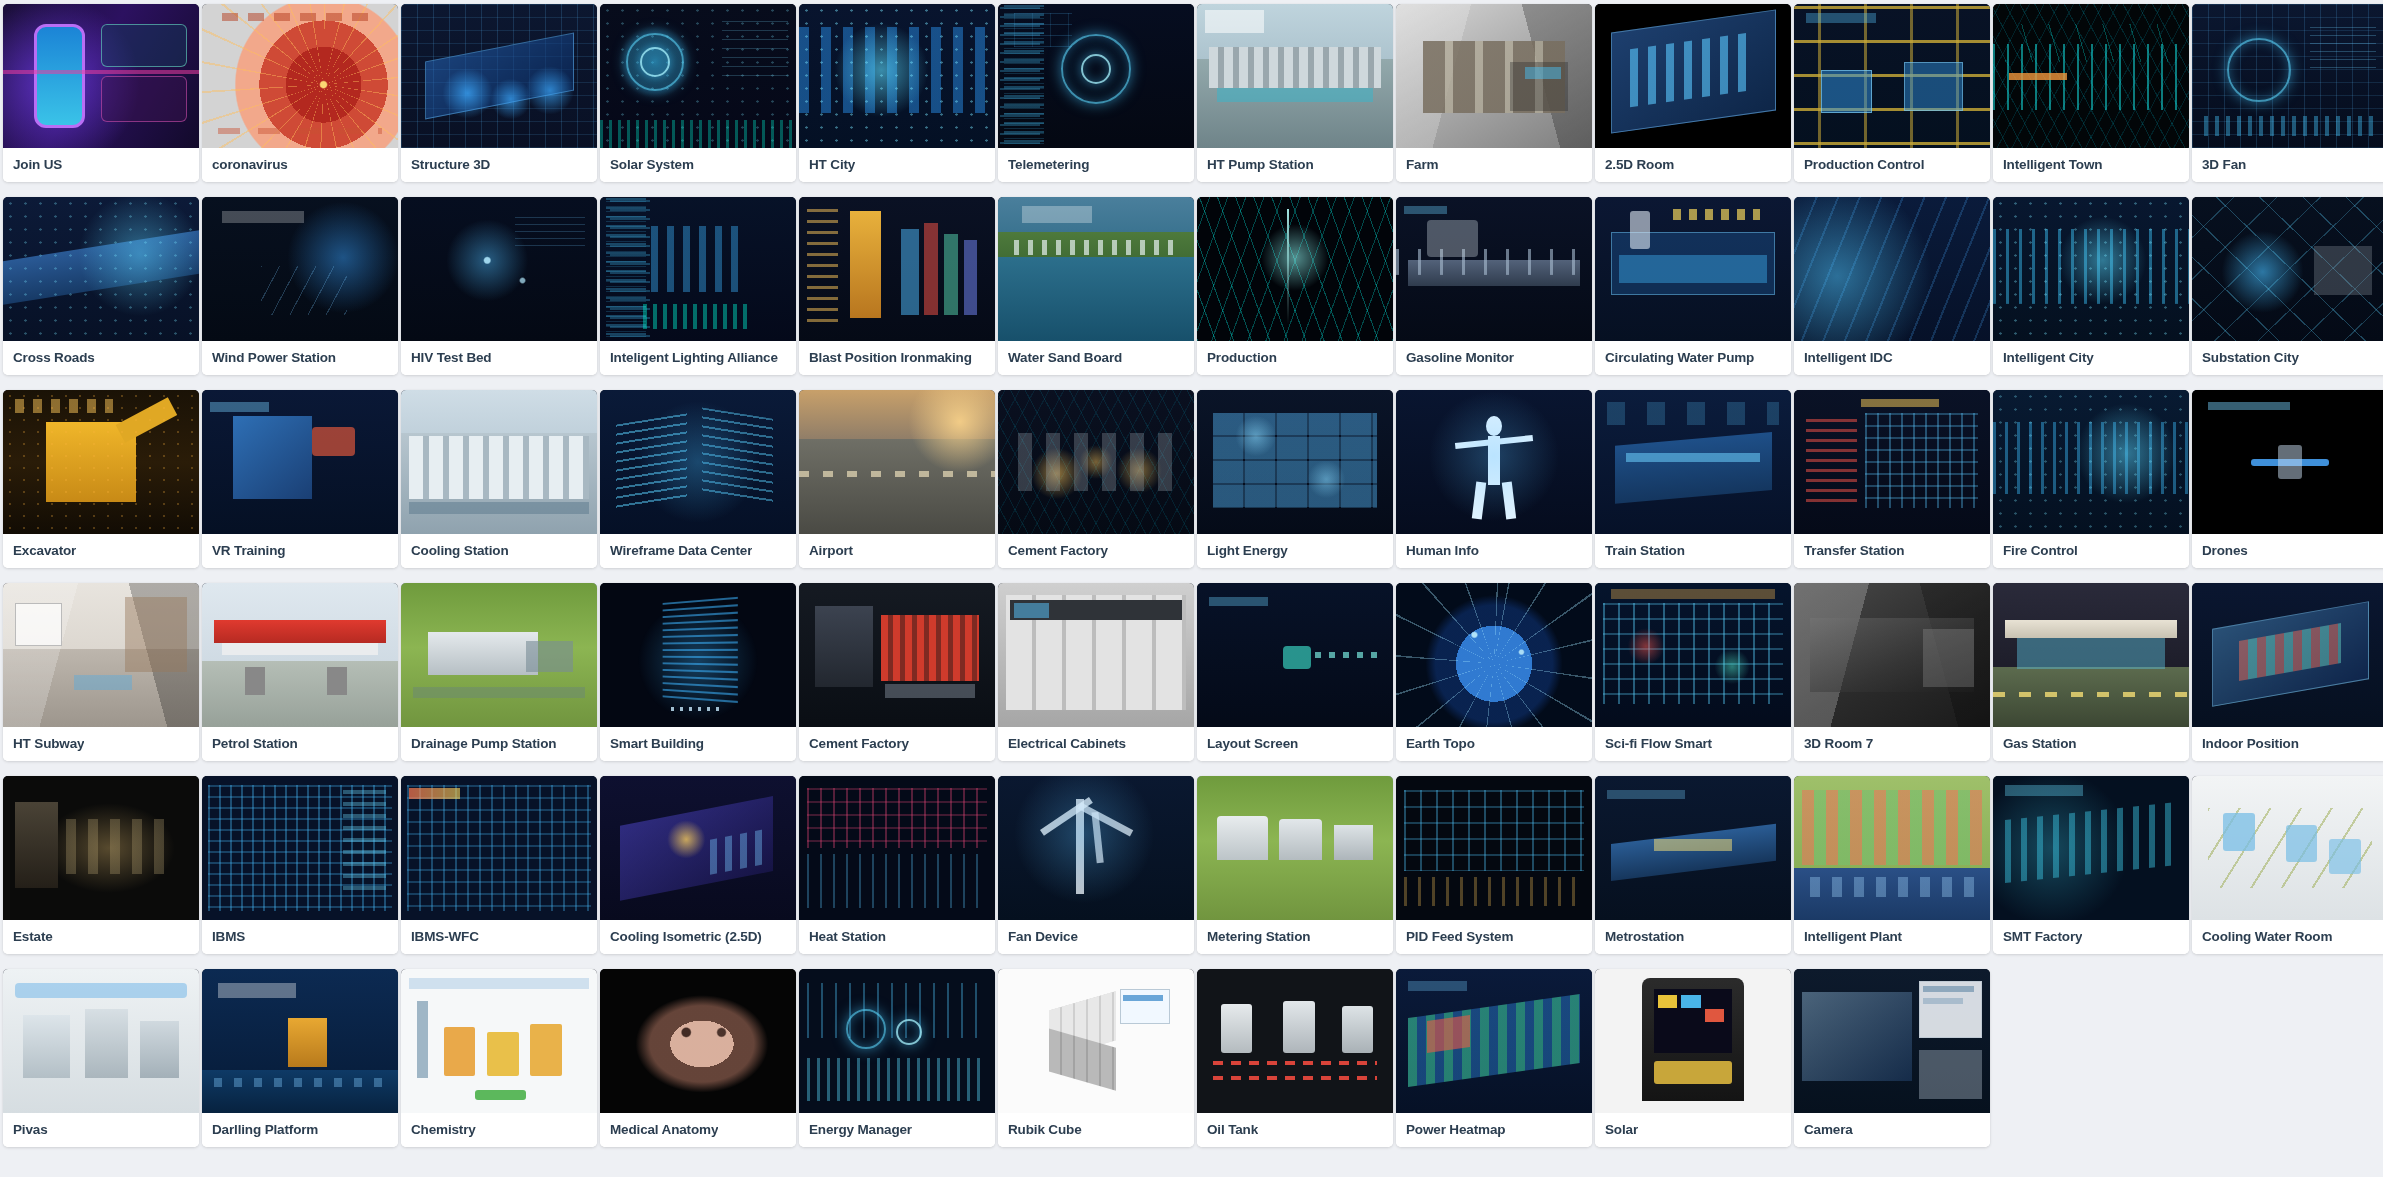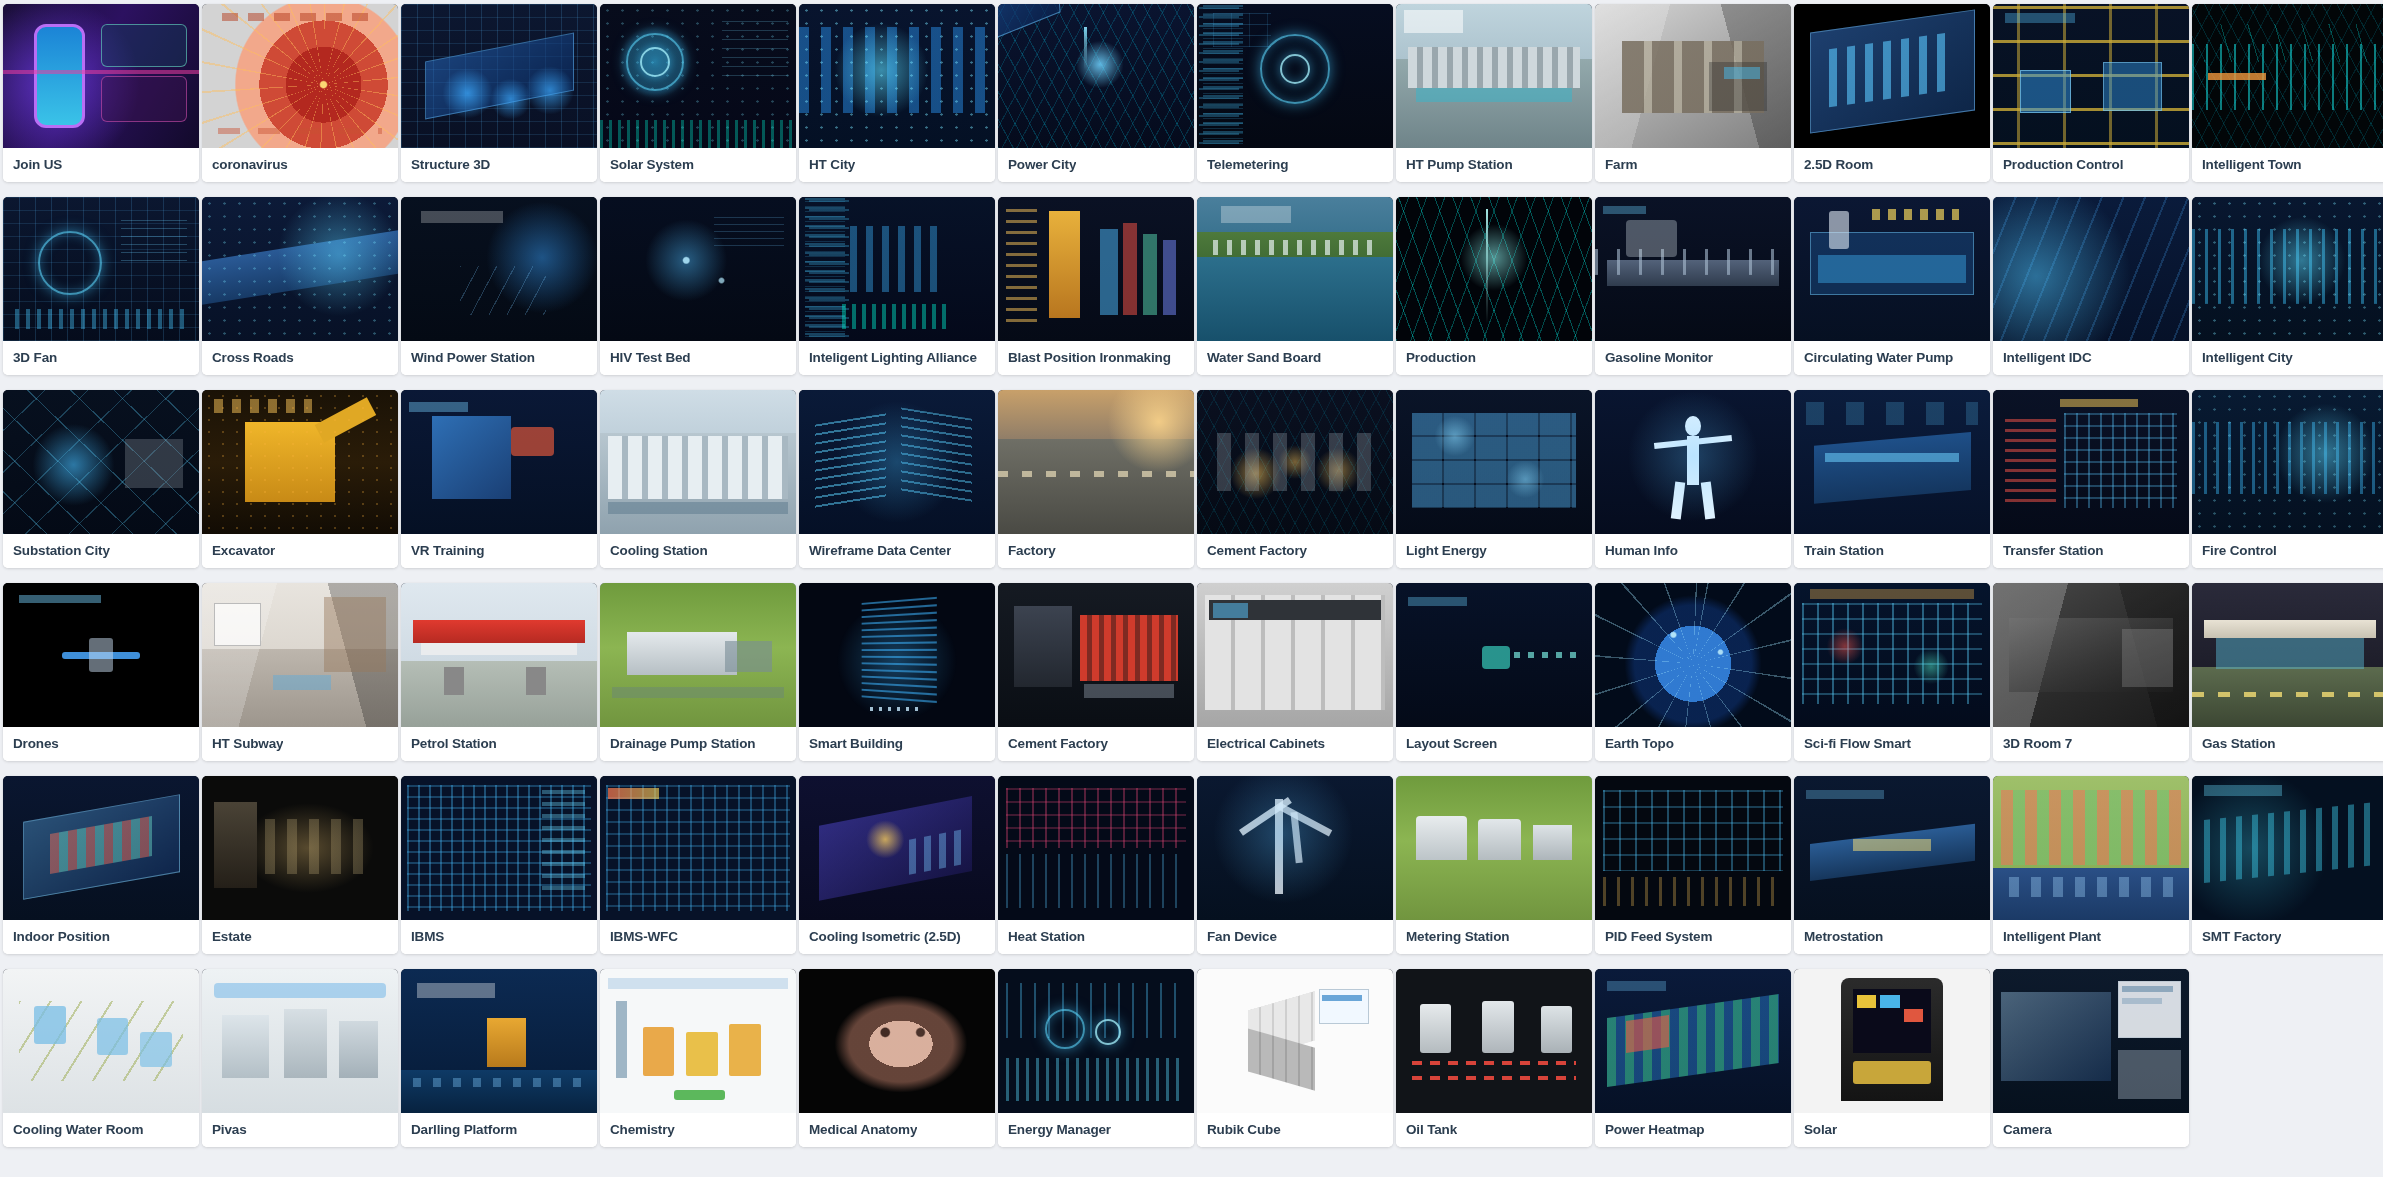--- a/index.html
+++ b/index.html
@@ -235,32 +235,20 @@
         <div class="layer" style="background:repeating-linear-gradient(90deg,rgba(40,140,230,.5) 0 10px,transparent 10px 22px);background-position:0 40%;background-size:100% 60%;background-repeat:no-repeat"></div>
         <div class="layer glow-c" style="background:radial-gradient(circle at 42% 46%,rgba(90,220,255,.6) 0,rgba(0,0,0,0) 34%)"></div>
         <div class="layer dots-cyan"></div>
       </div>
       <div class="label-wrap">
         <div class="label">HT City</div>
       </div>
     </div>
     <div class="card">
       <div class="thumb">
-        <div class="layer" style="background:linear-gradient(#0a1430,#050b1c)"></div>
-        <div class="layer mesh"></div>
-        <div class="layer iso-plate"></div>
-        <div class="layer" style="background:radial-gradient(circle at 52% 42%,rgba(110,210,255,.85) 0,rgba(0,0,0,0) 18%)"></div>
-        <div class="layer" style="left:44%;top:16%;width:3px;height:30%;background:linear-gradient(rgba(140,230,255,.9),rgba(140,230,255,0))"></div>
-      </div>
-      <div class="label-wrap">
-        <div class="label">Power City</div>
-      </div>
-    </div>
-    <div class="card">
-      <div class="thumb">
         <div class="layer" style="background:linear-gradient(#060d20,#040812)"></div>
         <div class="layer panels-l"></div>
         <div class="layer panels-r"></div>
         <div class="layer hud-ring" style="left:50%;top:45%;width:70px;height:70px;margin:-35px 0 0 -35px"></div>
         <div class="layer hud-ring small" style="left:50%;top:45%"></div>
         <div class="layer chart-rows" style="left:8%;top:6%;width:30%;height:24%"></div>
       </div>
       <div class="label-wrap">
         <div class="label">Telemetering</div>
       </div>
@@ -519,21 +507,21 @@
       </div>
     </div>
     <div class="card">
       <div class="thumb">
         <div class="layer" style="background:linear-gradient(#c8a06a,#8a7a68 38%,#5e5a52)"></div>
         <div class="layer" style="top:34%;background:linear-gradient(#6f6f66,#4a4a44)"></div>
         <div class="layer" style="background:radial-gradient(circle at 82% 22%,rgba(255,215,140,.85) 0,rgba(0,0,0,0) 26%)"></div>
         <div class="layer" style="left:0;top:56%;width:100%;height:6px;background:repeating-linear-gradient(90deg,rgba(255,240,200,.6) 0 10px,transparent 10px 24px)"></div>
       </div>
       <div class="label-wrap">
-        <div class="label">Factory</div>
+        <div class="label">Airport</div>
       </div>
     </div>
     <div class="card">
       <div class="thumb">
         <div class="layer" style="background:linear-gradient(#0a1020,#050a14)"></div>
         <div class="layer mesh" style="opacity:.55"></div>
         <div class="layer" style="background:radial-gradient(circle at 30% 58%,rgba(255,200,90,.55) 0,rgba(0,0,0,0) 16%),radial-gradient(circle at 50% 50%,rgba(255,200,90,.45) 0,rgba(0,0,0,0) 14%),radial-gradient(circle at 72% 56%,rgba(255,200,90,.45) 0,rgba(0,0,0,0) 14%)"></div>
         <div class="layer" style="left:10%;top:30%;width:80%;height:40%;background:repeating-linear-gradient(90deg,rgba(160,170,180,.3) 0 14px,transparent 14px 28px)"></div>
       </div>
       <div class="label-wrap">

